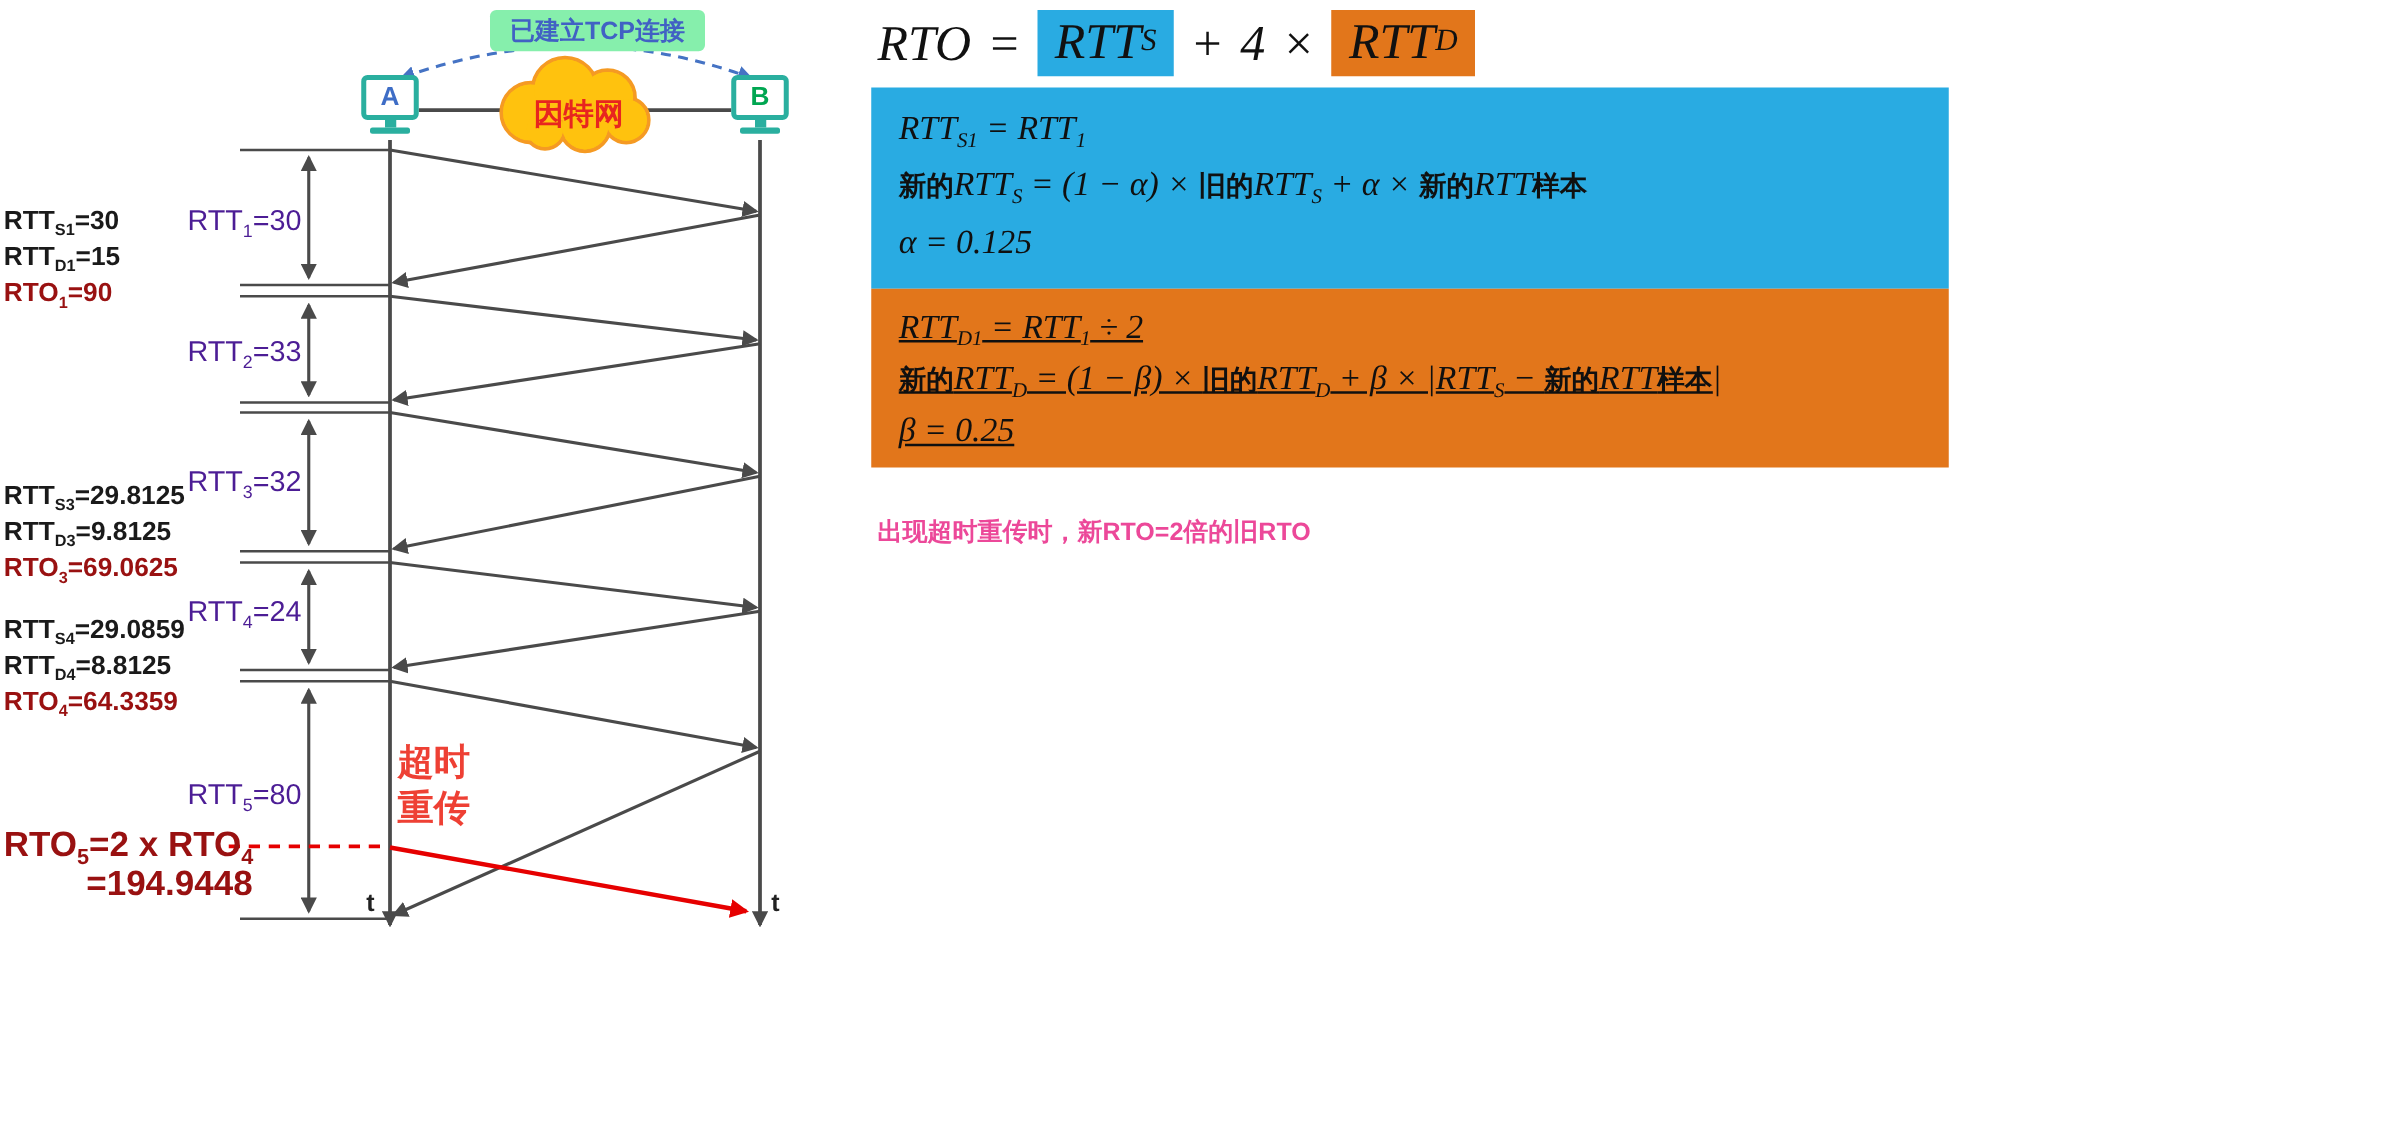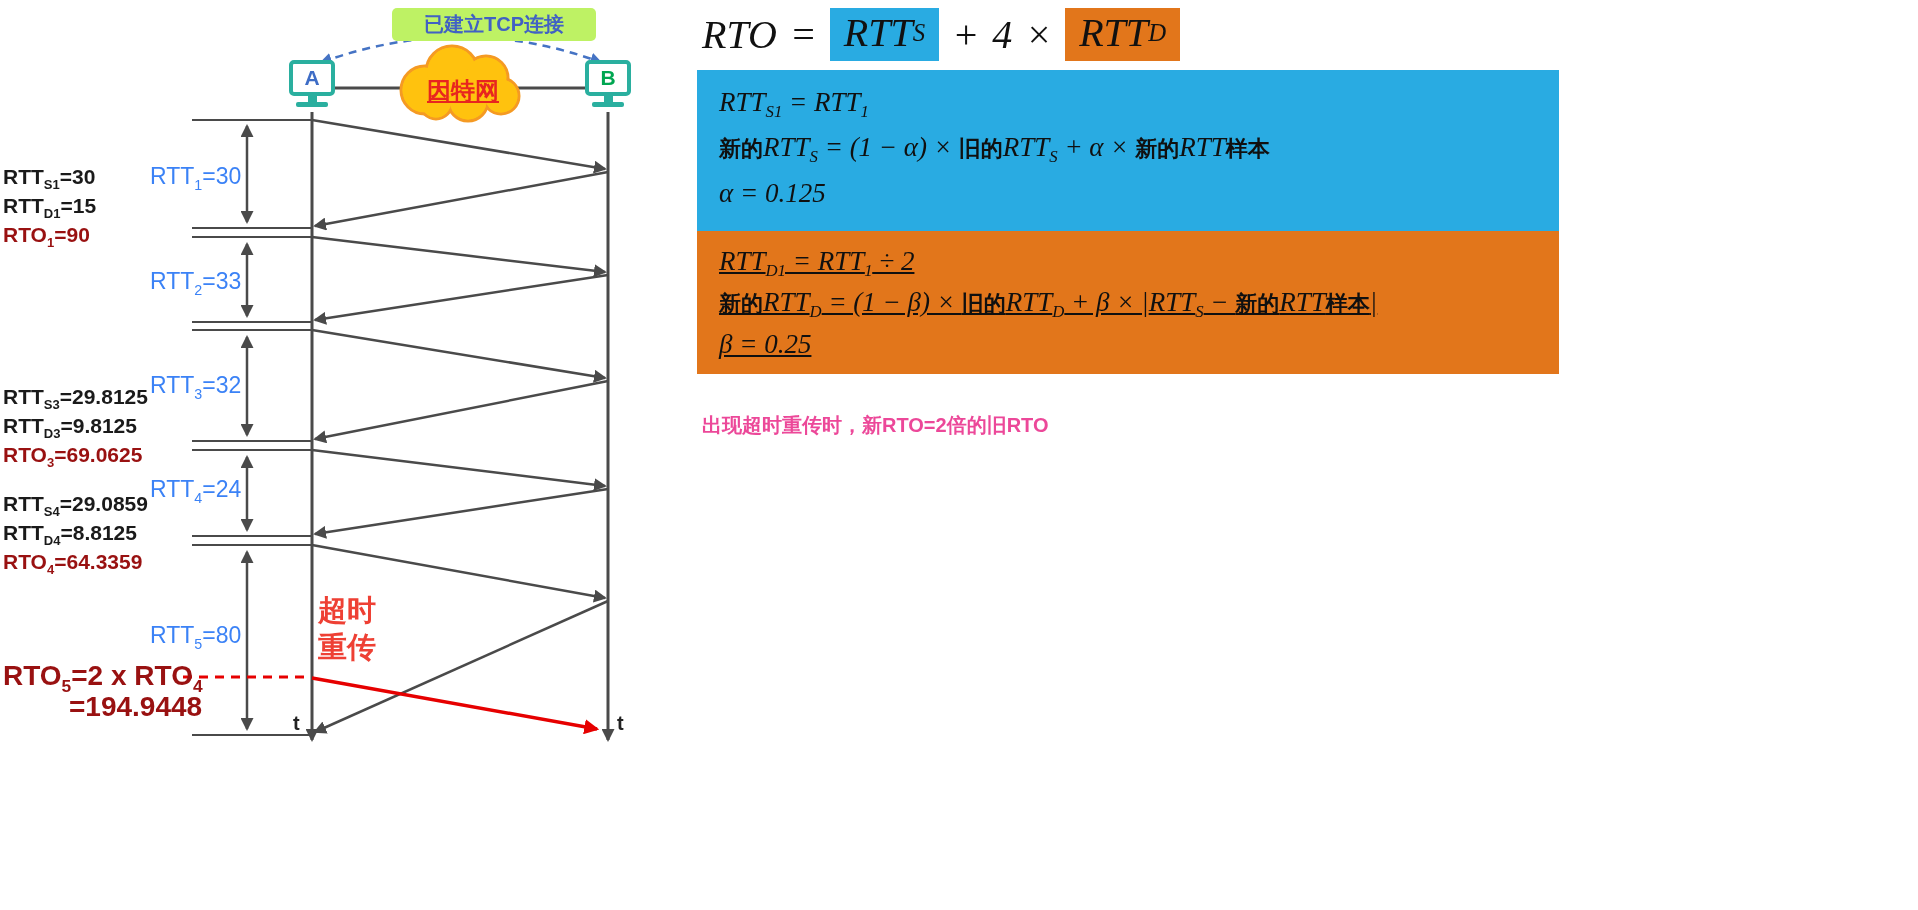--- a/index.html
+++ b/index.html
@@ -10,37 +10,37 @@
   sub { font-size:0.62em; line-height:0; }
 
   
   .metric { position:absolute; left:3px; font-weight:bold; font-size:21px; color:#1a1a1a; line-height:29px; white-space:nowrap;margin-top:36px; }
   .metric .rto-line { color:#991111; }
 
   .rto5 { position:absolute; left:3px; top:660px; font-weight:bold; font-size:28px; color:#991111; line-height:31px; white-space:nowrap; }
   .rto5 .l2 { margin-left:66px; }
 
   
-  .rttlabel { position:absolute; left:150px; font-size:23px; color:#3b82f6; white-space:nowrap; }
+  .rttlabel { position:absolute; left:150px; font-size:23px; color:#4c1d95; white-space:nowrap; }
 
   
   .timeout { position:absolute; left:318px; top:592px; color:#ee4034; font-weight:bold; font-size:29px; line-height:37px; text-align:center; }
 
   .tlabel { position:absolute; font-weight:bold; font-size:20px; color:#222; }
 
   
   .computer { position:absolute; width:52px; text-align:center; }
   .monitor { width:46px; height:36px; border:4px solid #2aaf9f; border-radius:5px; background:#ffffff; box-sizing:border-box; display:flex; align-items:center; justify-content:center; font-weight:bold; font-size:21px; margin:0 auto; }
   .stand { width:9px; height:6px; background:#2aaf9f; margin:0 auto; }
   .basebar { width:32px; height:5px; background:#2aaf9f; border-radius:2px; margin:0 auto; }
   .host-a .monitor { color:#3e6dc6; }
   .host-b .monitor { color:#00a651; }
 
-  .tcp-chip { position:absolute; left:392px; top:8px; width:172px; text-align:center; background:#bef264; color:#4161c4; font-weight:bold; font-size:20px; padding:3px 16px; border-radius:5px; }
-  .cloud-label { position:absolute; left:420px; top:75px; width:86px; text-align:center; color:#e8251f; font-weight:bold; font-size:24px;text-decoration:underline; }
+  .tcp-chip { position:absolute; left:392px; top:8px; width:172px; text-align:center; background:#86efac; color:#4161c4; font-weight:bold; font-size:20px; padding:3px 0; border-radius:5px; }
+  .cloud-label { position:absolute; left:420px; top:75px; width:86px; text-align:center; color:#e8251f; font-weight:bold; font-size:24px; }
 
   
   .m { font-family:"Liberation Serif",serif; font-style:italic; }
   .formula-row { position:absolute; left:702px; top:8px; display:flex; align-items:center; gap:13px; font-size:40px; color:#111; }
   .chip { display:inline-flex; align-items:center; padding:1px 14px 5px 14px; }
   .chip-blue { background:#29abe2; }
   .chip-orange { background:#e2761b; }
 
   .infobox { position:absolute; left:697px; width:862px; box-sizing:border-box; padding:10px 22px; color:#101010; }
   .blue-box { top:70px; height:161px; background:#29abe2; }

